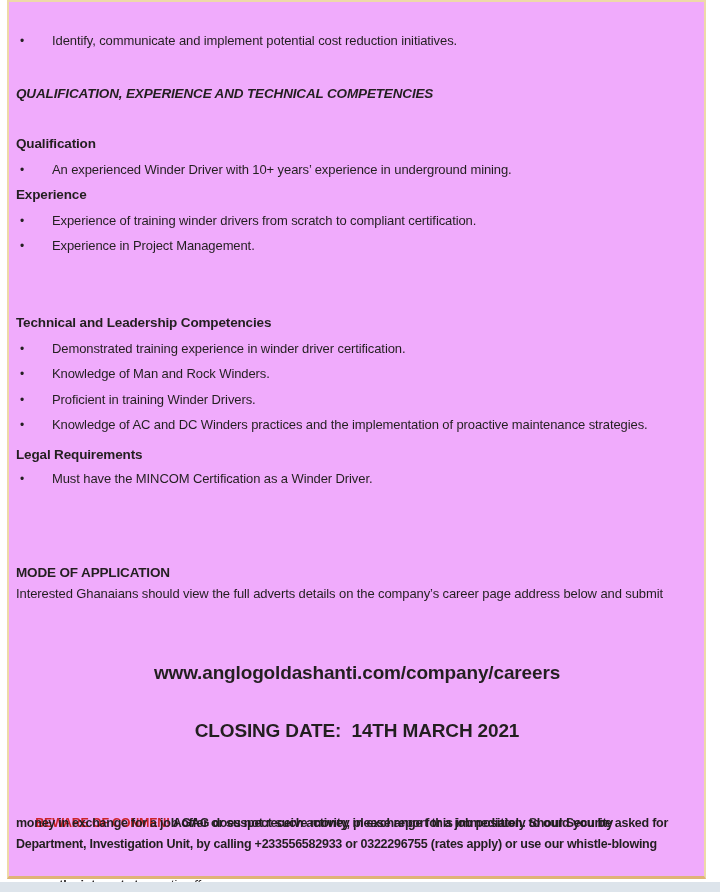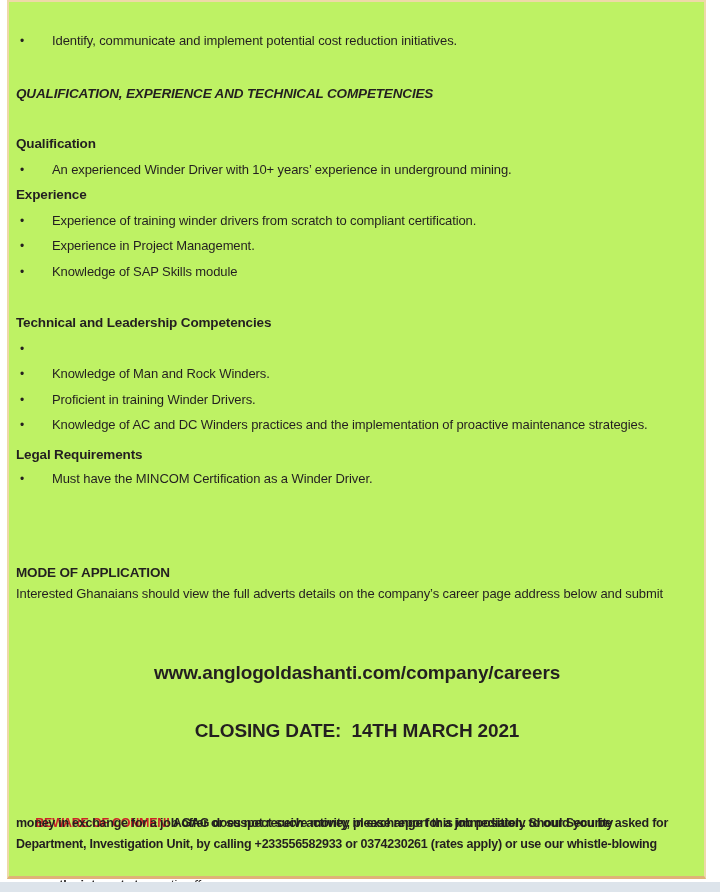--- a/index.html
+++ b/index.html
@@ -2,21 +2,21 @@
 <html><head>
 <meta charset="utf-8">
 <style>
   html,body{margin:0;padding:0;}
   body{
     width:720px;height:892px;position:relative;background:#ffffff;
     font-family:"Liberation Sans", sans-serif;color:#231f20;overflow:hidden;
   }
   .page{
     position:absolute;left:7px;top:0;width:699px;height:879px;
-    background:#bef264;border:2px solid #eed9a8;border-bottom:3px solid #dfb377;
+    background:#f0abfc;border:2px solid #eed9a8;border-bottom:3px solid #dfb377;
     box-sizing:border-box;
   }
   .footer-strip{
     position:absolute;left:0;bottom:0;width:720px;height:10px;background:#dde4eb;
   }
   .block{position:absolute;left:7px;right:6px;}
   .txt{font-size:13px;letter-spacing:-0.1px;}
   .row{position:relative;white-space:nowrap;}
   .bullet-row{padding-left:36px;}
   .bullet-marker{position:absolute;left:4px;top:0;}
@@ -57,30 +57,27 @@
     </div>
     <div class="row h lh26">Experience</div>
     <div class="row bullet-row txt lh26">
       <span class="bullet-marker"></span>
       <span>Experience of training winder drivers from scratch to compliant certification.</span>
     </div>
     <div class="row bullet-row txt lh26">
       <span class="bullet-marker"></span>
       <span>Experience in Project Management.</span>
     </div>
-    <div class="row bullet-row txt lh26">
-      <span class="bullet-marker"></span>
-      <span>Knowledge of SAP Skills module</span>
-    </div>
   </div>
 
   <div class="block" style="top:308px">
     <div class="row h lh255">Technical and Leadership Competencies</div>
     <div class="row bullet-row txt lh255">
       <span class="bullet-marker"></span>
+      <span>Demonstrated training experience in winder driver certification.</span>
     </div>
     <div class="row bullet-row txt lh255">
       <span class="bullet-marker"></span>
       <span>Knowledge of Man and Rock Winders.</span>
     </div>
     <div class="row bullet-row txt lh255">
       <span class="bullet-marker"></span>
       <span>Proficient in training Winder Drivers.</span>
     </div>
     <div class="row bullet-row txt lh255">
@@ -104,21 +101,21 @@
 
   <div class="block bold-line" style="top:660px">www.anglogoldashanti.com/company/careers</div>
 
   <div class="block bold-line pre" style="top:718px">CLOSING DATE:  14TH MARCH 2021</div>
 
   <div class="block warning" style="top:790px">
     <div class="wline">
       <span class="alert-red">BEWARE OF CONMEN!</span><span> AGAG does not receive money in exchange for a job position. Should you be asked for</span>
     </div>
     <div class="wline">money in exchange for a job offer or suspect such activity, please report this immediately to our Security</div>
-    <div class="wline">Department, Investigation Unit, by calling +233556582933 or 0374230261 (rates apply) or use our whistle-blowing</div>
+    <div class="wline">Department, Investigation Unit, by calling +233556582933 or 0322296755 (rates apply) or use our whistle-blowing</div>
     <div class="wline">
       <span>use the internet at </span><span class="tipoffs">www.tip-offs.com</span><span>.</span>
     </div>
   </div>
 
   <div class="page-num">2/2</div>
 
 </div>
 
 <div class="footer-strip"></div>

